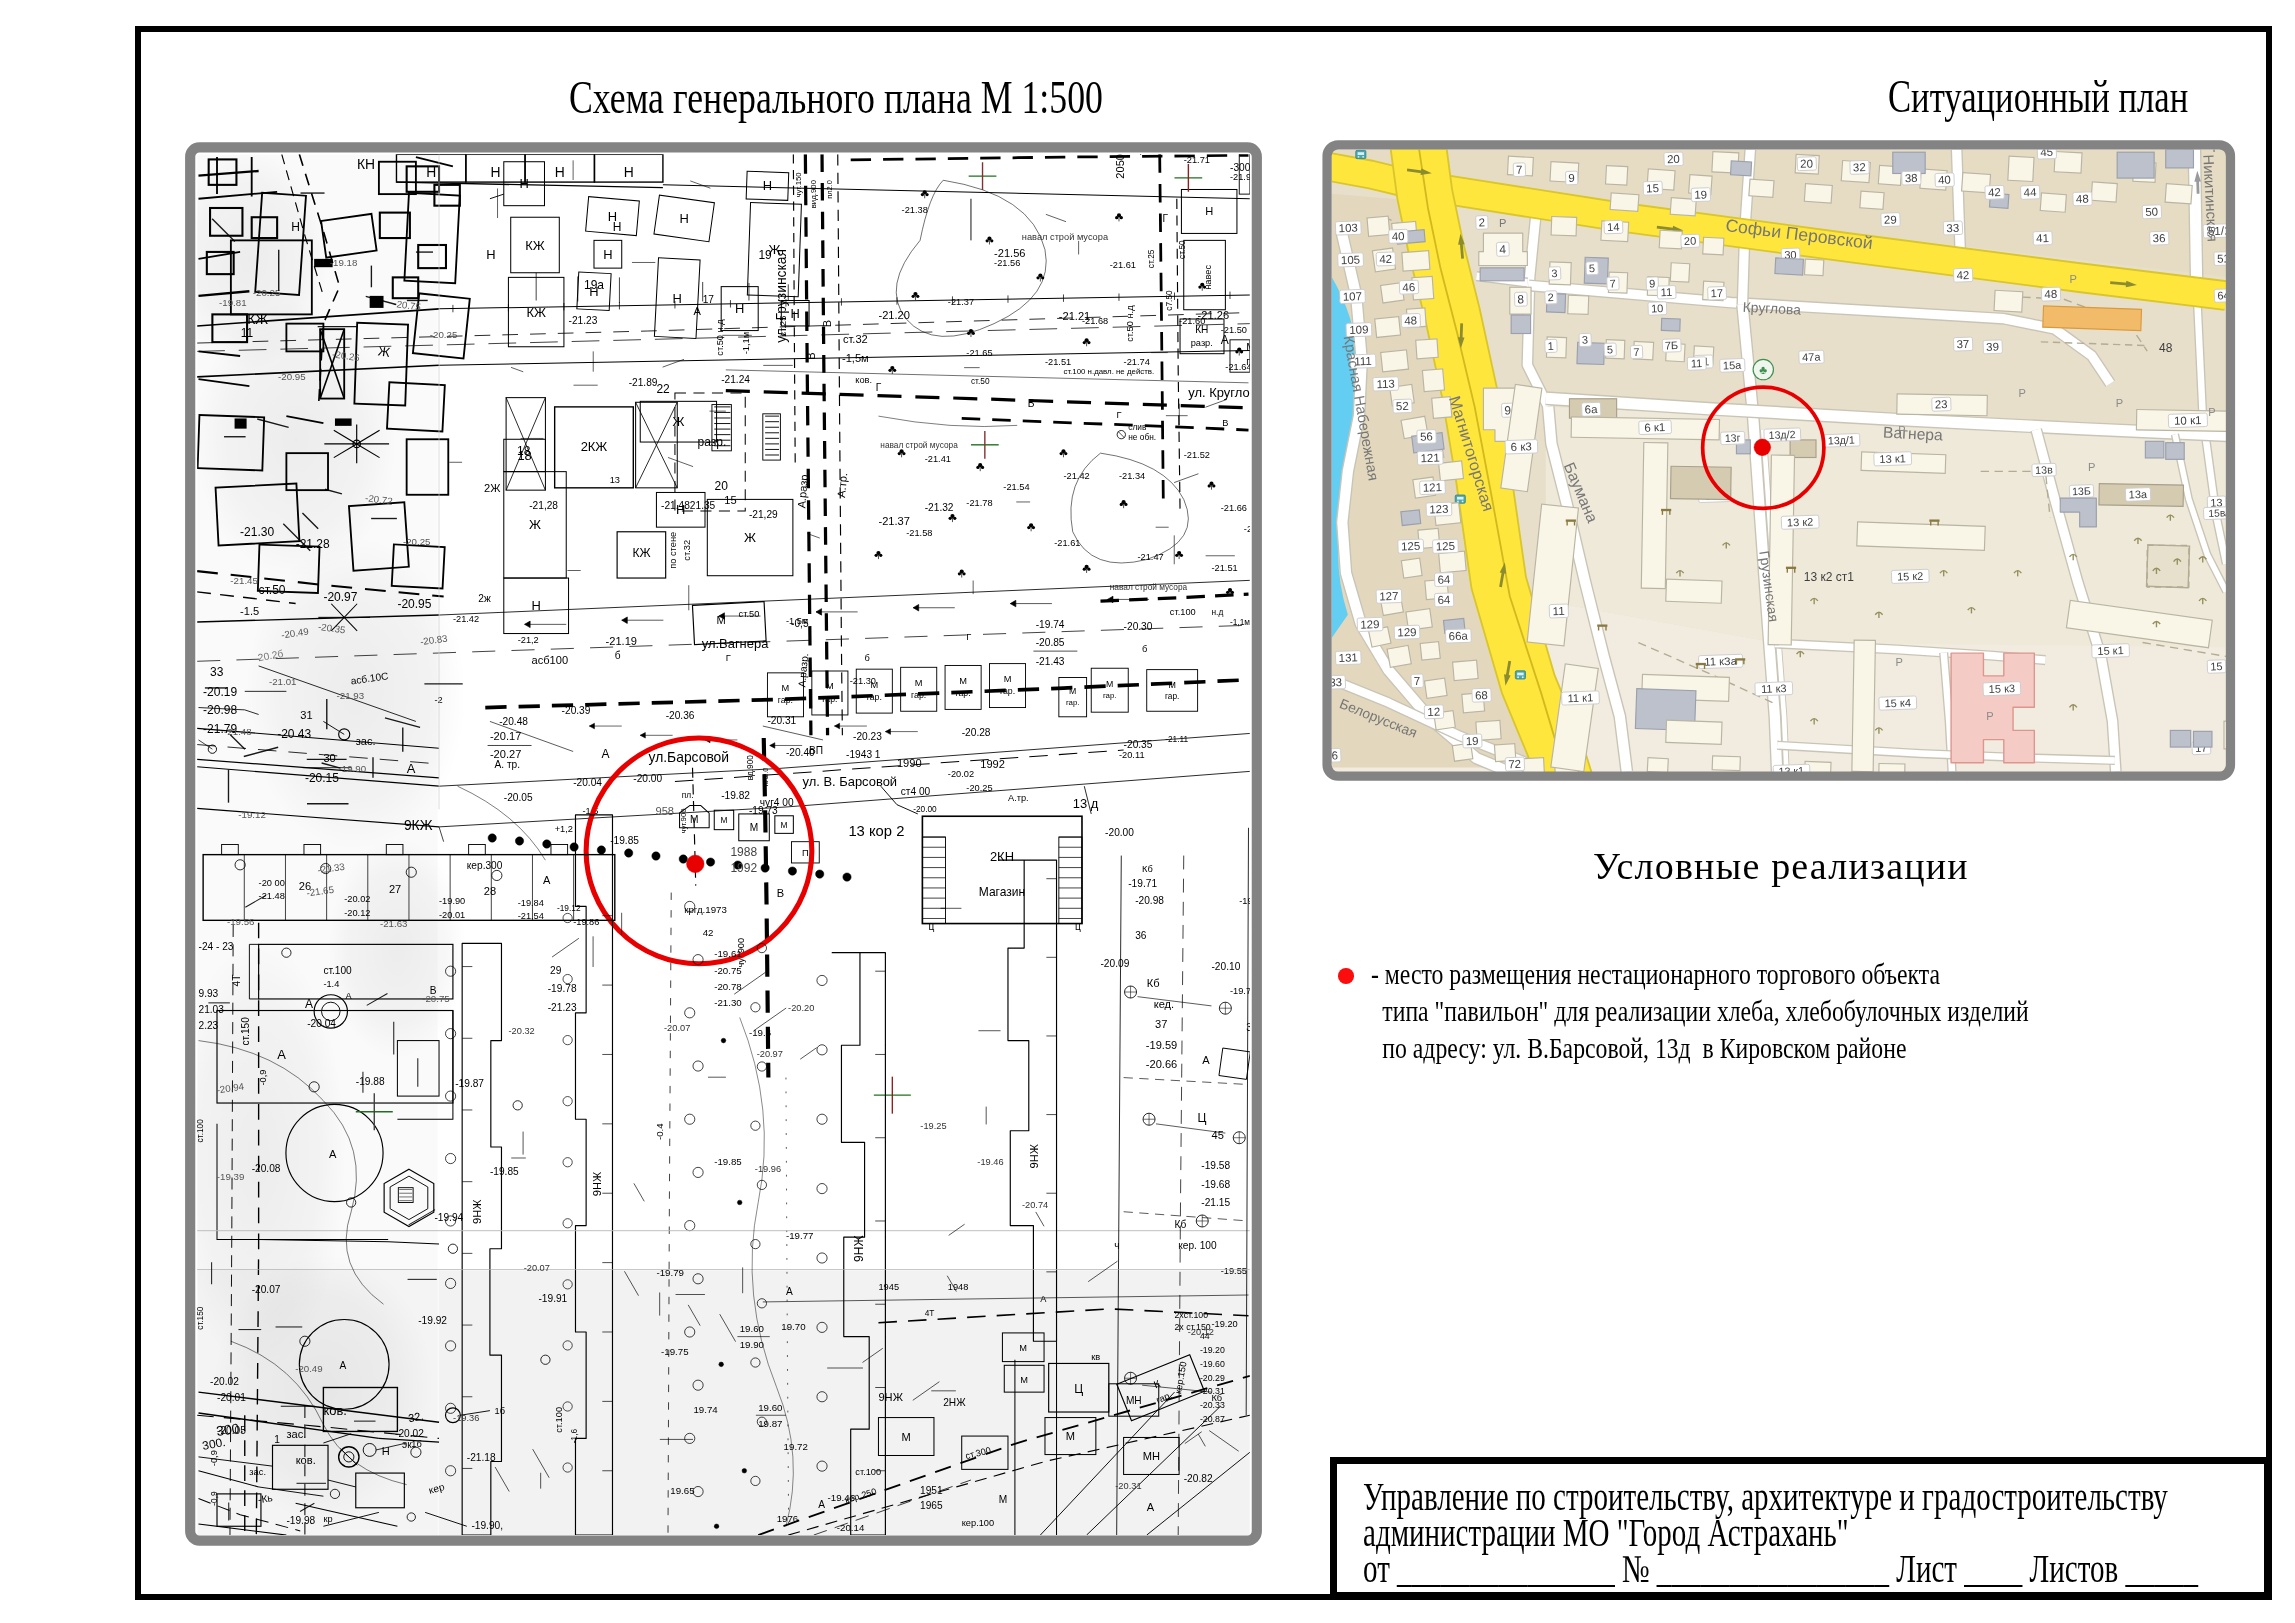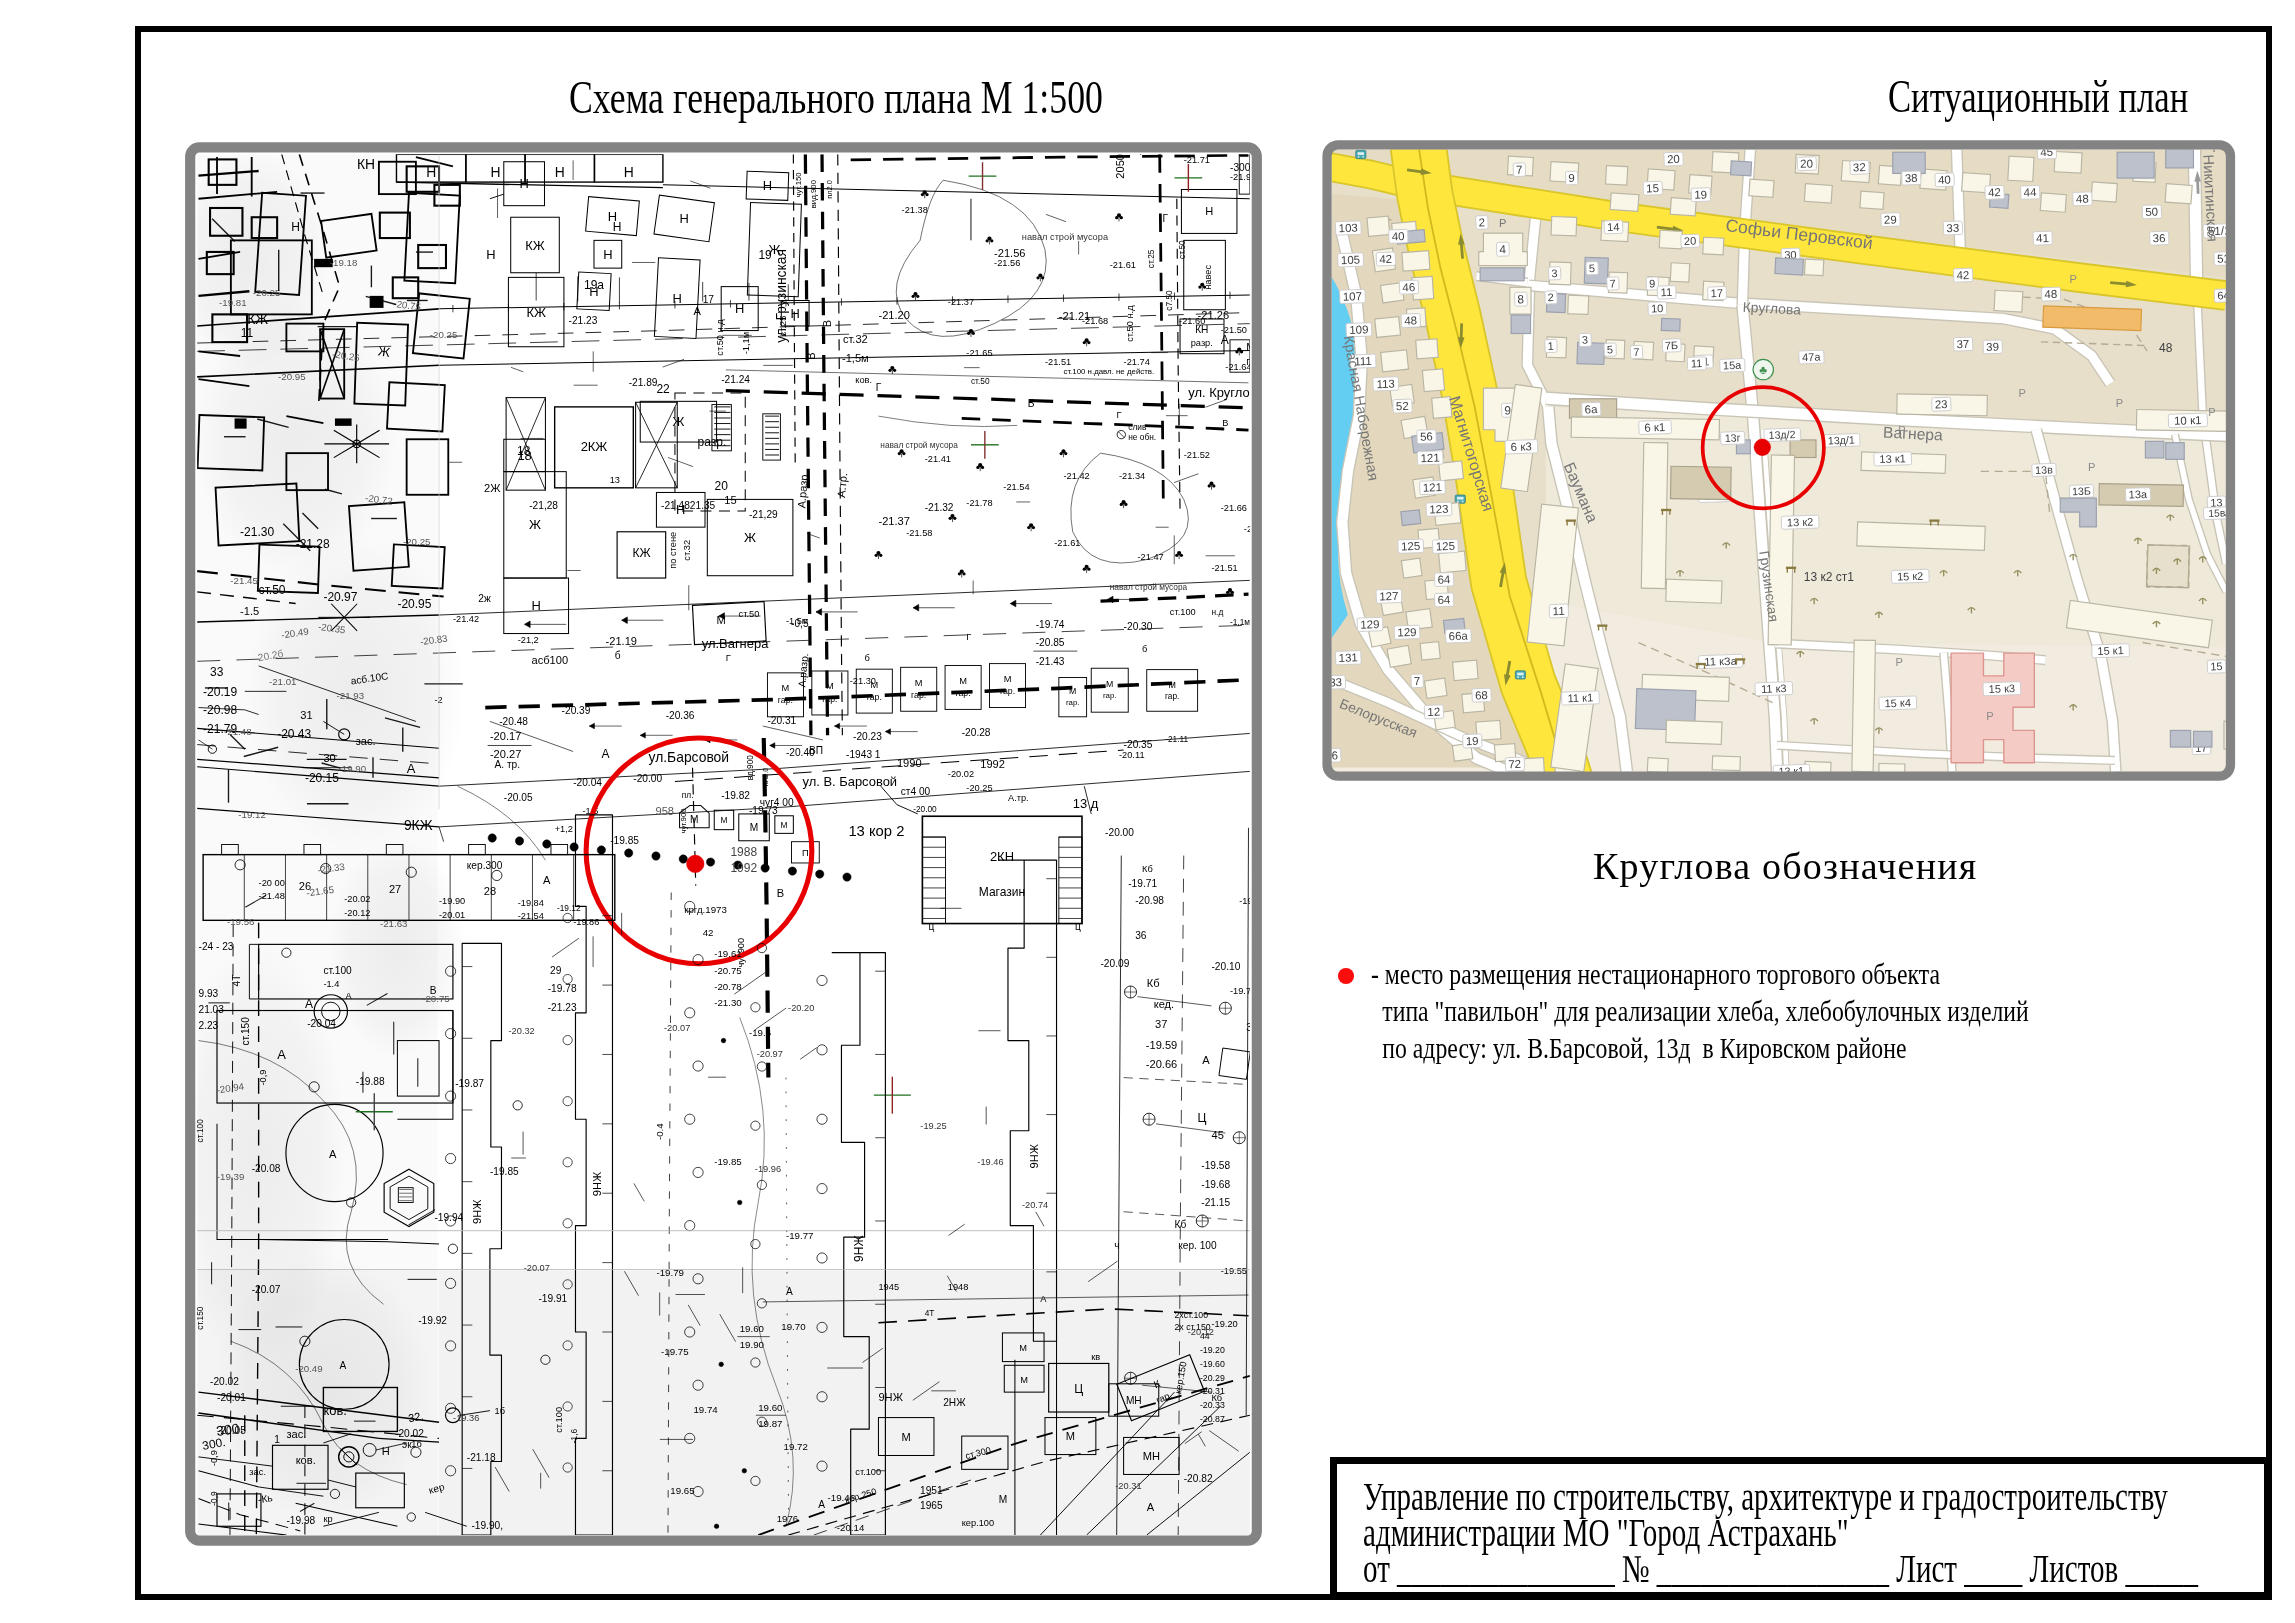--- a/index.html
+++ b/index.html
@@ -1832,21 +1832,21 @@
 <text x="4766" y="430" font-size="32" text-anchor="middle" fill="#767676" font-family="&quot;Liberation Sans&quot;, sans-serif" transform="rotate(87 4766 430)">Никитинская</text>
 
 <circle cx="3810" cy="969" r="131" stroke="#e80000" stroke-width="8" fill="none"></circle>
 
 <circle cx="3808" cy="968" r="18" stroke="#e80000" stroke-width="1" fill="#e80000"></circle>
 </g>
 
 <rect x="2867" y="314" width="1953" height="1365" fill="none" stroke="#838383" stroke-width="20" rx="24"></rect>
 </svg>
 
-<div class="sf" style="left:1593px;top:844px;font-size:38px;letter-spacing:1.2px;">Круглова обозначения</div>
+<div class="sf" style="left:1593px;top:844px;font-size:38px;letter-spacing:1.2px;">Условные реализации</div>
 
 <div style="left:1338px;top:968px;width:15.7px;height:15.7px;background:#fb0d0d;border-radius:50%;"></div>
 
 <div class="sf" style="left:1371px;top:955px;font-size:30px;line-height:37px;transform:scaleX(0.791);transform-origin:0 0;">
     <div style="position:static;">- место размещения нестационарного торгового объекта</div>
     <div style="position:static;margin-left:14.3px;">типа "павильон" для реализации хлеба, хлебобулочных изделий</div>
     <div style="position:static;margin-left:14.3px;">по адресу: ул. В.Барсовой, 13д&nbsp; в Кировском районе</div>
   </div>
 
 <div style="left:1330px;top:1457px;width:927px;height:128px;border:7px solid #000;background:#fff;"></div>

